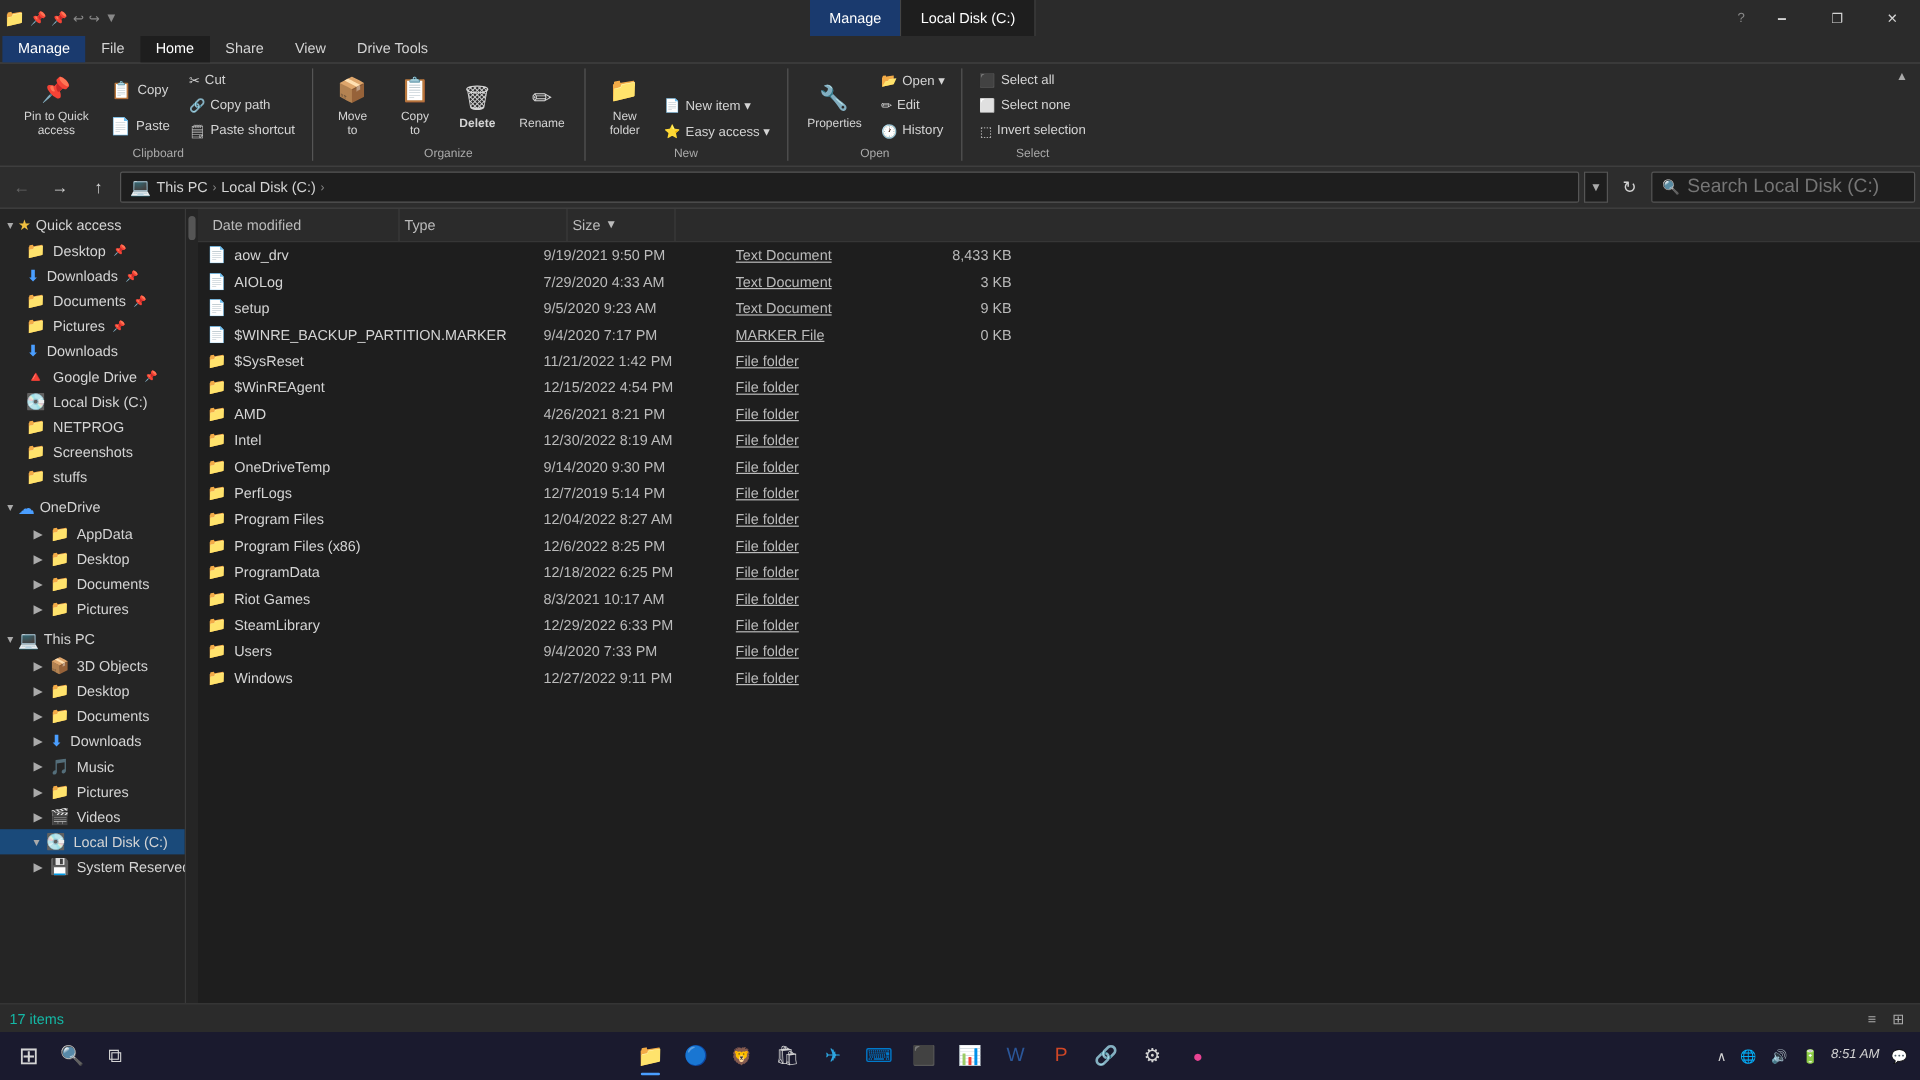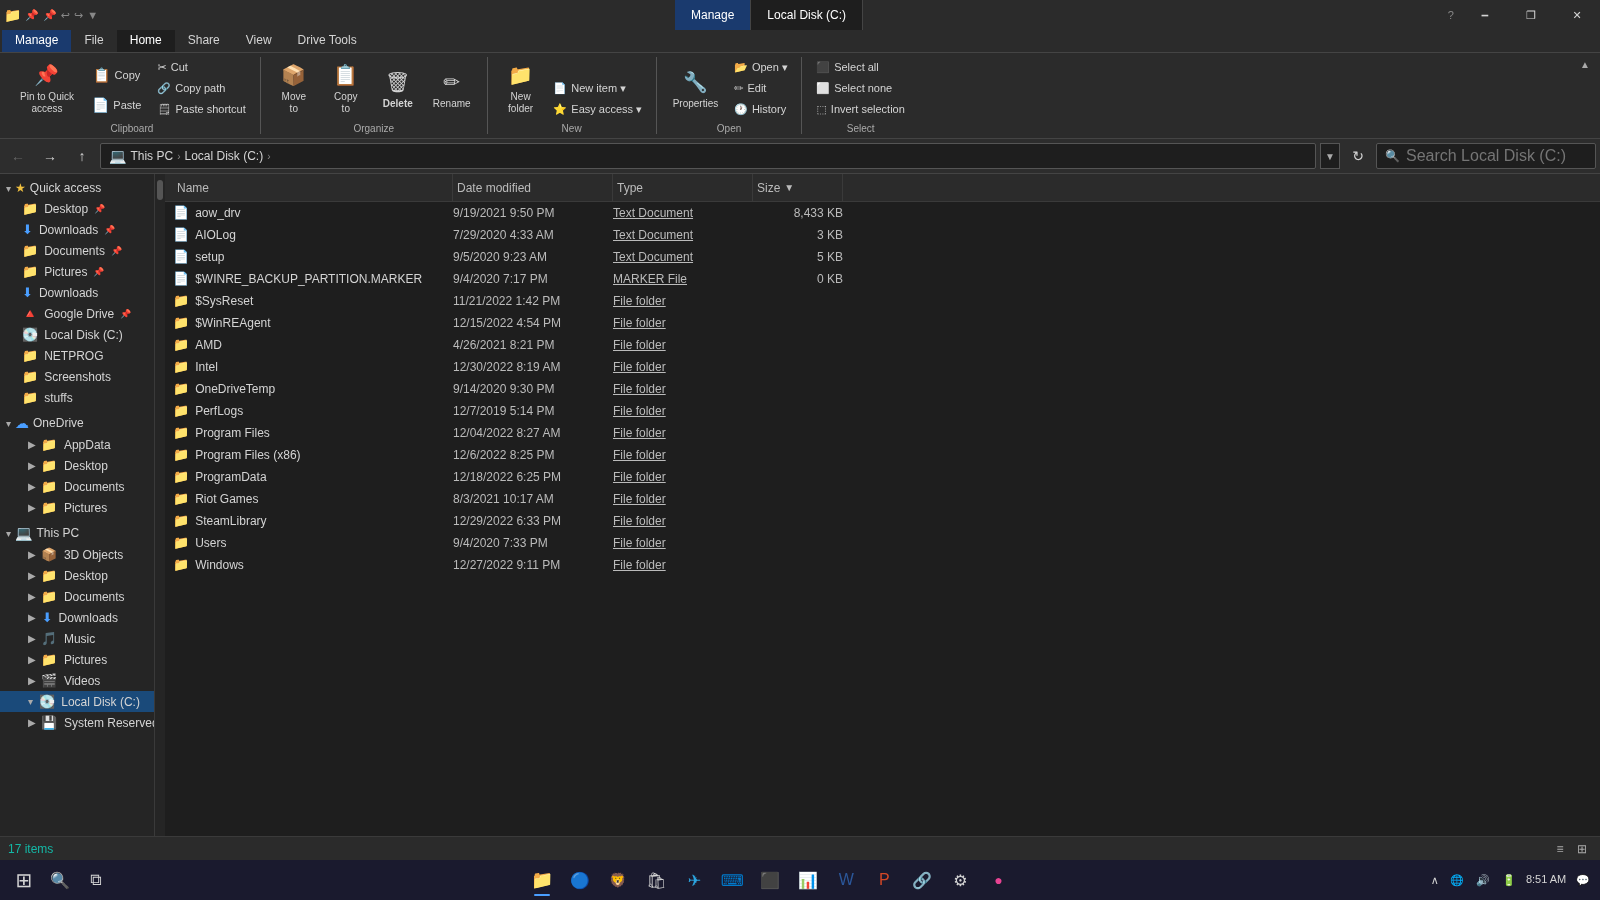--- a/index.html
+++ b/index.html
@@ -774,23 +774,20 @@
   <div id="file-list-area">
 
     <div style="display:flex; flex:1; overflow:hidden;">
 
       <div style="width:10px; background:#252525; display:flex; flex-direction:column; align-items:center; padding:2px 0; flex-shrink:0;">
         <div style="width:6px; height:20px; background:#555; border-radius:3px; margin-top:4px; cursor:pointer;"></div>
       </div>
       <div style="display:flex; flex-direction:column; flex:1; overflow:hidden;">
 
         <div id="file-list-header">
-          <div class="col-header col-name">
-            <span>Name</span>
-          </div>
           <div class="col-header col-modified">
             <span>Date modified</span>
           </div>
           <div class="col-header col-type">
             <span>Type</span>
           </div>
           <div class="col-header col-size">
             <span>Size</span>
             <span style="margin-left:4px; font-size:10px;">▼</span>
           </div>
@@ -816,21 +813,21 @@
       <div class="file-cell cell-type">Text Document</div>
       <div class="file-cell cell-size">3 KB</div>
     </div>
             <div class="file-row">
       <div class="file-cell cell-name">
         <span class="file-icon" style="color:#ccc;">📄</span>
         <span>setup</span>
       </div>
       <div class="file-cell cell-modified">9/5/2020 9:23 AM</div>
       <div class="file-cell cell-type">Text Document</div>
-      <div class="file-cell cell-size">5 KB</div>
+      <div class="file-cell cell-size">9 KB</div>
     </div>
             <div class="file-row">
       <div class="file-cell cell-name">
         <span class="file-icon" style="color:#ccc;">📄</span>
         <span>$WINRE_BACKUP_PARTITION.MARKER</span>
       </div>
       <div class="file-cell cell-modified">9/4/2020 7:17 PM</div>
       <div class="file-cell cell-type">MARKER File</div>
       <div class="file-cell cell-size">0 KB</div>
     </div>
@@ -984,18 +981,18 @@
     <div class="taskbar-app" style="font-size:16px; color:#d24726;">P</div>
     <div class="taskbar-app" style="font-size:16px;">🔗</div>
     <div class="taskbar-app" style="font-size:16px;">⚙</div>
     <div class="taskbar-app" style="font-size:14px; color:#e84393;">●</div>
   </div>
   <div id="taskbar-right">
     <span class="tray-icon">∧</span>
     <span class="tray-icon">🌐</span>
     <span class="tray-icon">🔊</span>
     <span class="tray-icon">🔋</span>
-    <span style="cursor:pointer; text-align:center; line-height:1.4;">
+    <span style="cursor:pointer; text-align:center; line-height:1.4;font-style:italic;">
       <span>8:51 AM</span>
     </span>
     <span class="tray-icon">💬</span>
   </div>
 </div>
 
 </body></html>

